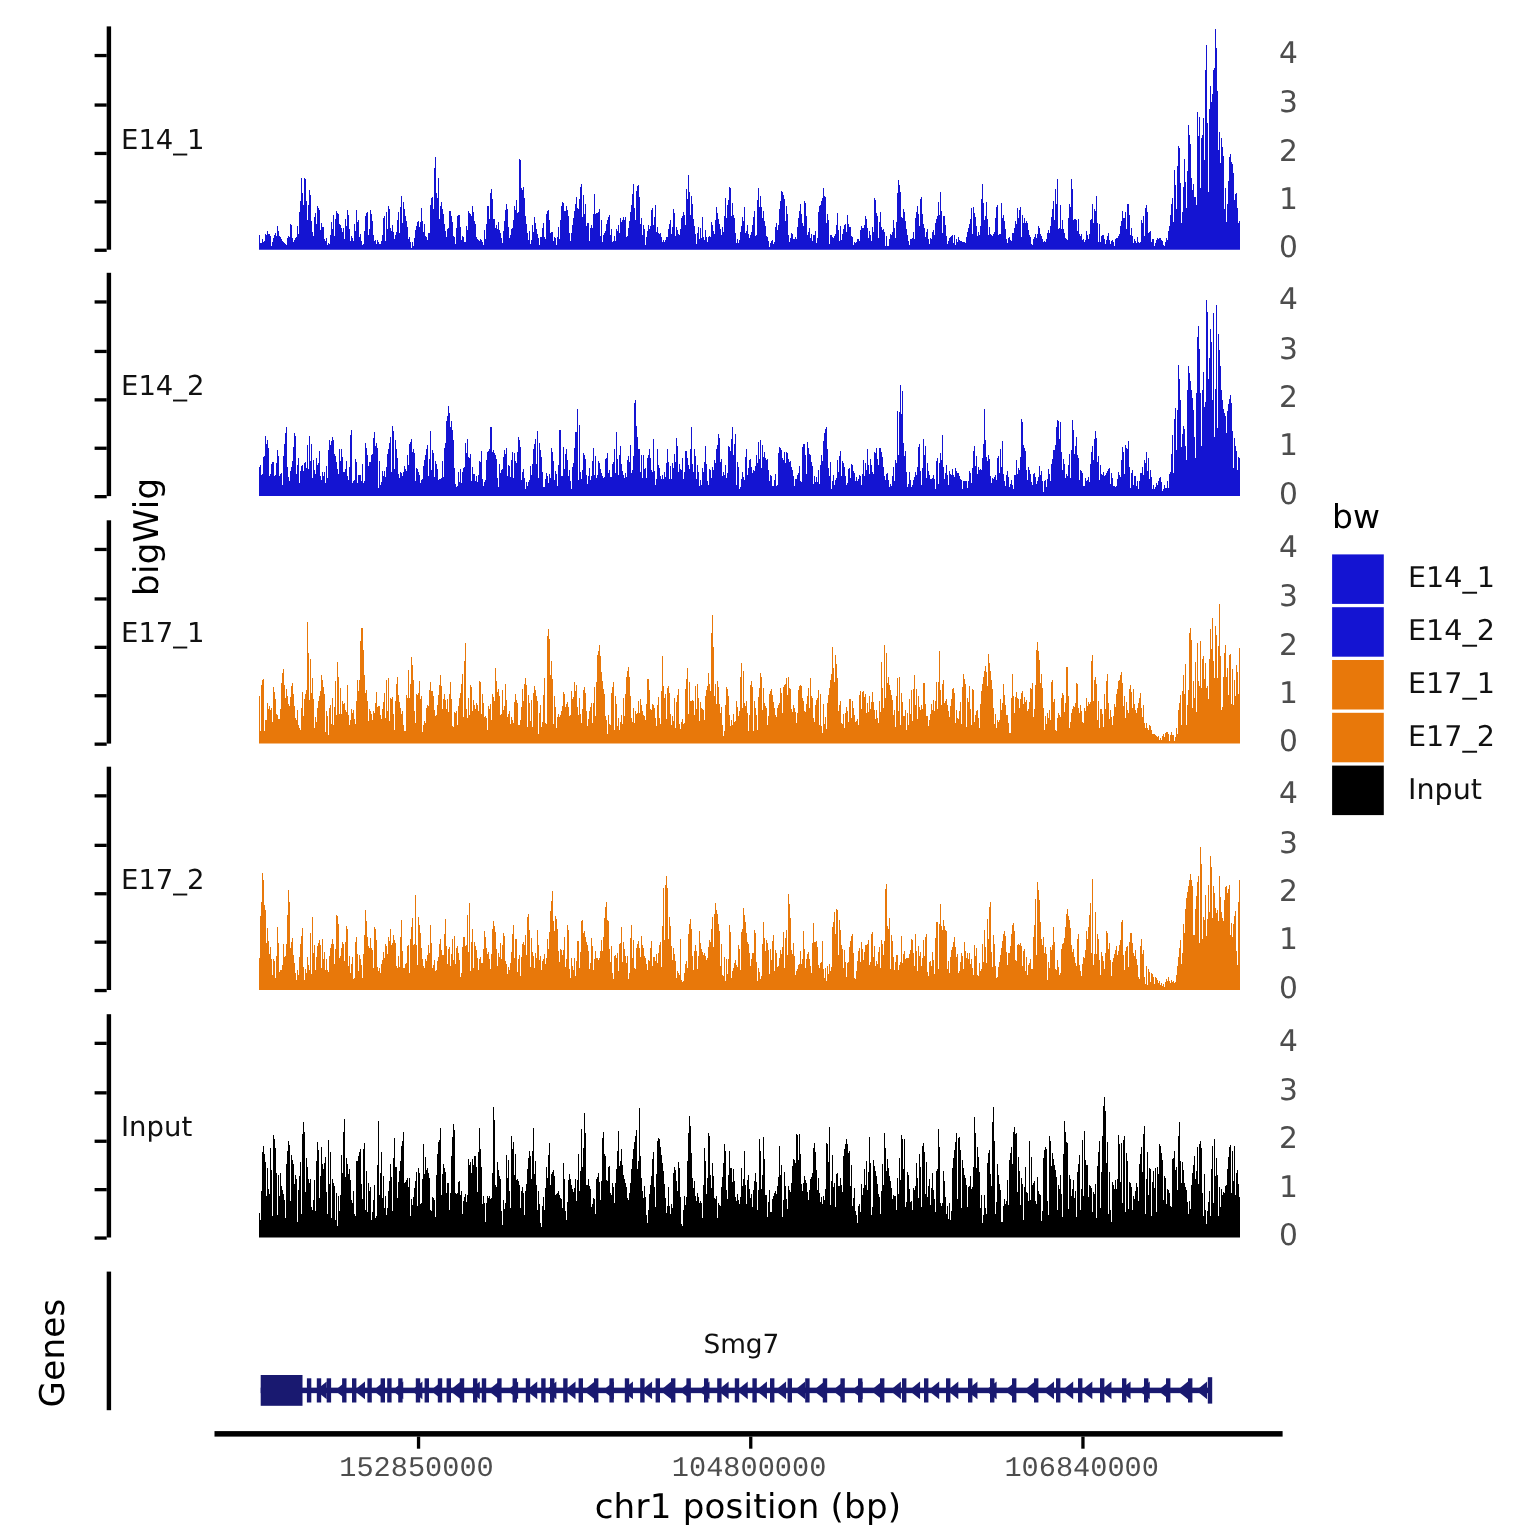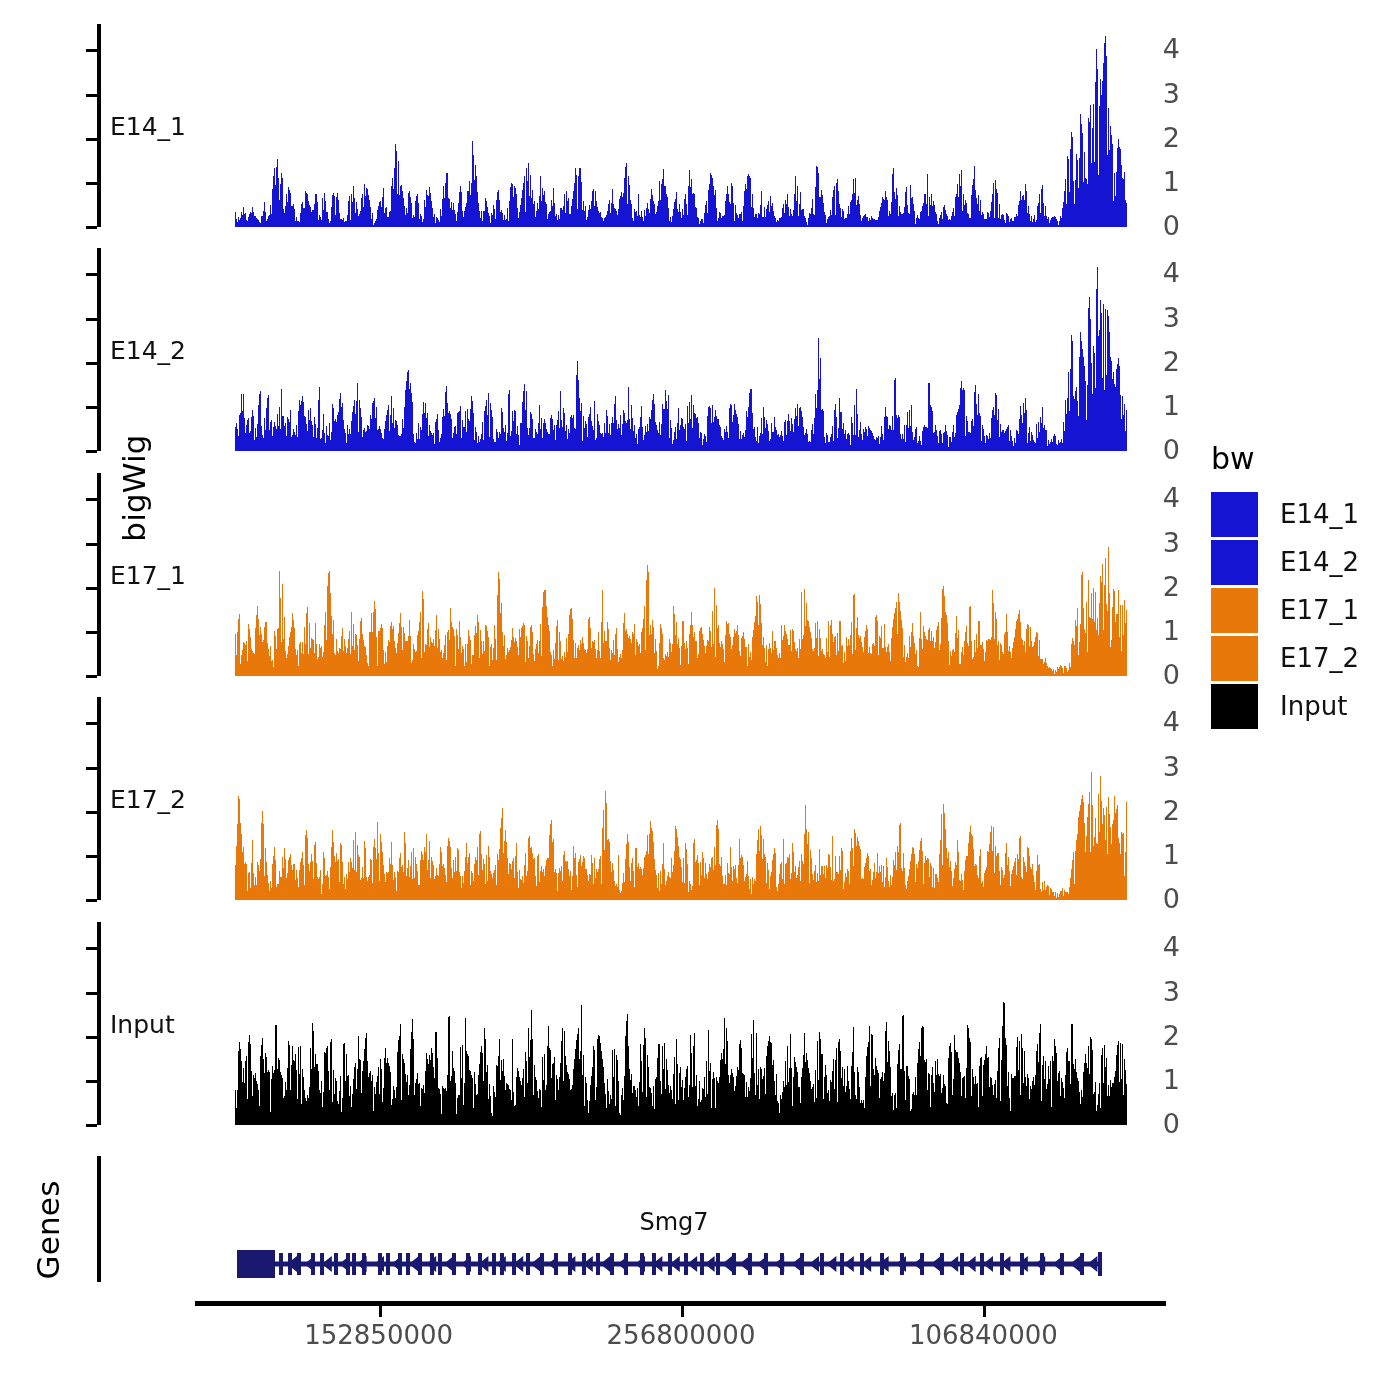--- a/index.html
+++ b/index.html
@@ -28,45 +28,46 @@
     position:absolute;right:0;width:78px;text-align:right;
     font-size:27px;color:#4d4d4d;
   }
   .tracklab{
     position:absolute;left:110px;font-size:25px;color:#111;white-space:nowrap;
   }
   .plotarea{position:absolute;left:101px;top:0;right:0;bottom:0;overflow:visible;}
   .plotarea svg{display:block;}
 
   
-  #legend{position:absolute;left:1211px;top:444px;width:180px;}
+  #legend{position:absolute;left:1211px;top:456px;width:180px;}
   #legend .ltitle{font-size:30px;color:#000;margin-bottom:16px;line-height:1;}
   #legend .lrow{display:flex;align-items:center;height:48px;}
   #legend .swatch{width:47px;height:45px;flex:0 0 auto;}
   #legend .lname{font-size:26px;color:#111;margin-left:22px;white-space:nowrap;}
 
   
   #genes-panel{position:absolute;left:0;top:1152px;width:1180px;height:150px;}
   #genes-axis{position:absolute;left:97px;top:4px;width:4px;height:126px;background:#000;}
   #gene-name{
     position:absolute;font-size:24px;color:#111;
   }
 
   
   #xaxis-line{position:absolute;left:195px;top:1301px;width:971px;height:5px;background:#000;}
   .xtick{position:absolute;top:1306px;width:3px;height:11px;background:#000;}
-  .xticklab{position:absolute;top:1320px;font-size:26px;color:#4d4d4d;transform:translateX(-50%);white-space:nowrap;}
+  .xticklab{position:absolute;top:1320px;font-size:26px;color:#4d4d4d;transform:translateX(-50%);white-space:nowrap;font-family:Liberation Mono, monospace;}
 </style>
 </head>
 <body>
 
 <div id="root">
 
   <div class="axis-title" id="ylab-bigwig">bigWig</div>
   <div class="axis-title" id="ylab-genes">Genes</div>
+  <div class="axis-title" id="xlab">chr1 position (bp)</div>
 
   <div id="panels">
       <div class="panel" style="top: 24px; height: 203px;">
         <div class="vaxis"></div>
         <div class="tick" style="top: 202px;"></div>
         <div class="ticklab" style="top: 186px;">0</div>
         <div class="tick" style="top: 157.87px;"></div>
         <div class="ticklab" style="top: 141.87px;">1</div>
         <div class="tick" style="top: 113.739px;"></div>
         <div class="ticklab" style="top: 97.7391px;">2</div>
@@ -281,21 +282,21 @@
           <rect x="1098" y="100" width="4" height="24" fill="#191970"></rect>
         </svg>
       </div>
   </div>
 
   <div id="xaxis-line"></div>
   <div id="xaxis-ticks">
       <div class="xtick" style="left: 378.627px;"></div>
       <div class="xticklab" style="left: 378.627px;">152850000</div>
       <div class="xtick" style="left: 681px;"></div>
-      <div class="xticklab" style="left: 681px;">256800000</div>
+      <div class="xticklab" style="left: 681px;">104800000</div>
       <div class="xtick" style="left: 983.373px;"></div>
       <div class="xticklab" style="left: 983.373px;">106840000</div>
     </div>
 
   <div id="legend">
     <div class="ltitle">bw</div>
     <div id="legend-rows">
         <div class="lrow">
           <div class="swatch" style="background: rgb(20, 20, 210);"></div>
           <div class="lname">E14_1</div>

